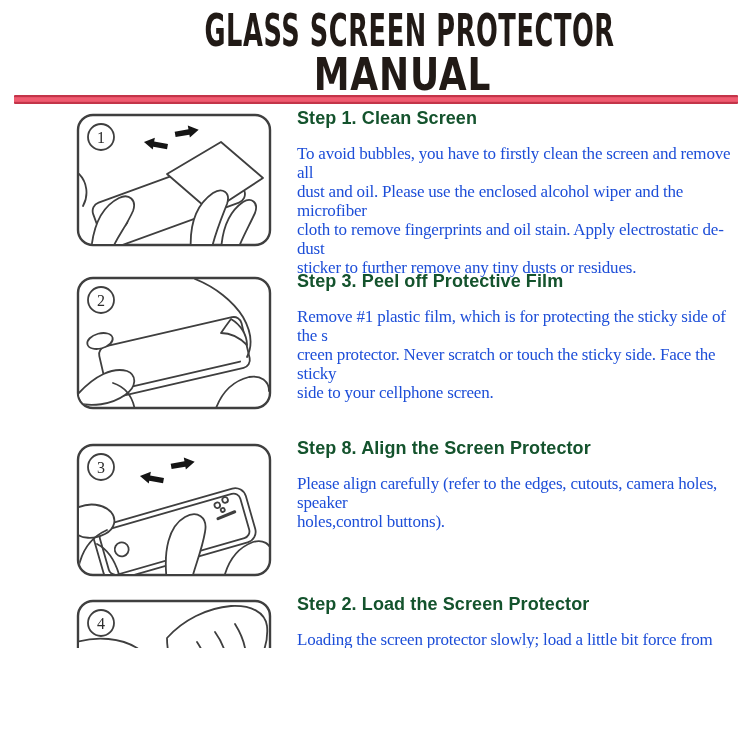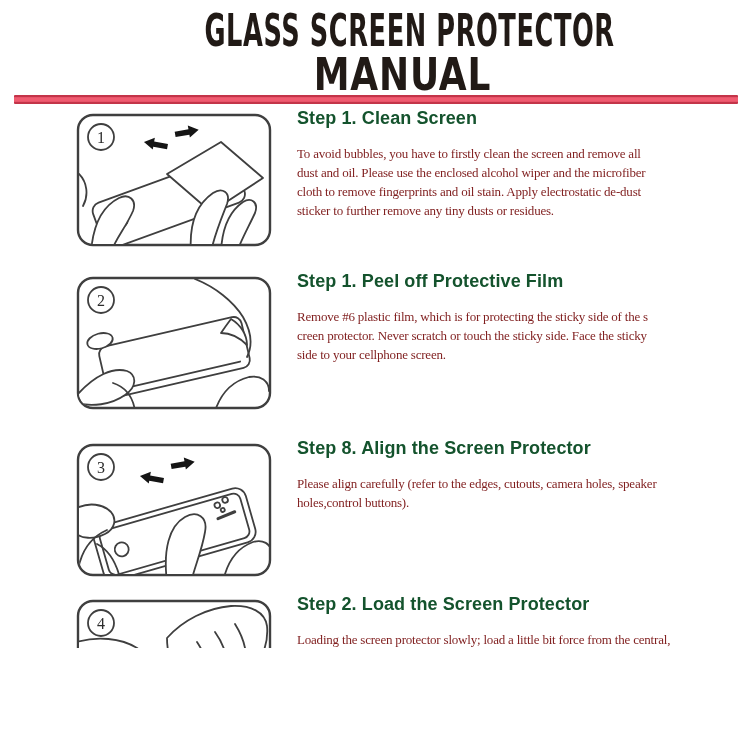--- a/index.html
+++ b/index.html
@@ -28,22 +28,22 @@
   
   .step { position:absolute; left:75px; width:660px; }
   .step-1 { top:112px; } .step-2 { top:275px; } .step-3 { top:442px; } .step-4 { top:598px; }
   .illus { position:absolute; left:0; top:0; width:198px; height:136px; }
   .content { position:absolute; left:222px; top:-7px; width:438px; }
   .step-heading {
     margin:0; font-family:"Liberation Sans", sans-serif; font-weight:700;
     font-size:18px; line-height:26px; color:#14532d; letter-spacing:0.1px;
   }
   .step-body {
-    margin:13px 0 0 0; font-family:"Liberation Serif", serif; font-size:13px;
-    line-height:19px; color:#7f1d1d; letter-spacing:-0.2px; white-space:pre-line;
+    margin:13px 0 0 0; font-family:"Liberation Serif", serif; font-size:17px;
+    line-height:19px; color:#1d4ed8; letter-spacing:-0.2px; white-space:pre-line;
   }
   
   svg .frame { fill:none; stroke:var(--line); stroke-width:2.4; }
   svg .ln { fill:none; stroke:var(--line); stroke-width:1.8; stroke-linecap:round; stroke-linejoin:round; }
   svg .wh { fill:#ffffff; stroke:var(--line); stroke-width:1.8; stroke-linecap:round; stroke-linejoin:round; }
   svg .blk { fill:#151515; stroke:none; }
   svg .num { font-family:"Liberation Serif", serif; font-size:16px; fill:#2c2c2c; text-anchor:middle; }
 </style>
 </head>
 <body>
@@ -118,22 +118,22 @@
         <g>
           <ellipse class="wh" cx="25" cy="66" rx="13" ry="7.5" transform="rotate(-15 25 66)"></ellipse>
           <path class="wh" d="M2,120 C20,100 38,92 52,96 C62,100 62,112 50,120 C36,130 16,132 2,128 Z"></path>
           <path class="ln" d="M60,136 C58,122 50,112 38,108"></path>
         </g>
       </g>
       <circle class="ln" cx="26" cy="25" r="13"></circle>
       <text class="num" x="26" y="30.5">2</text>
     </svg>
     <div class="content">
-      <h2 class="step-heading">Step 1. Peel off Protective Film</h2>
-      <p class="step-body">Remove #6 plastic film, which is for protecting the sticky side of the s
+      <h2 class="step-heading">Step 3. Peel off Protective Film</h2>
+      <p class="step-body">Remove #1 plastic film, which is for protecting the sticky side of the s
 creen protector. Never scratch or touch the sticky side. Face the sticky
 side to your cellphone screen.</p>
     </div>
   </section>
 
   <section class="step step-3">
     <svg class="illus" viewBox="0 0 198 136">
       <defs>
           <clipPath id="clip3">
             <rect x="4" y="4" width="190" height="128" rx="14"></rect>

